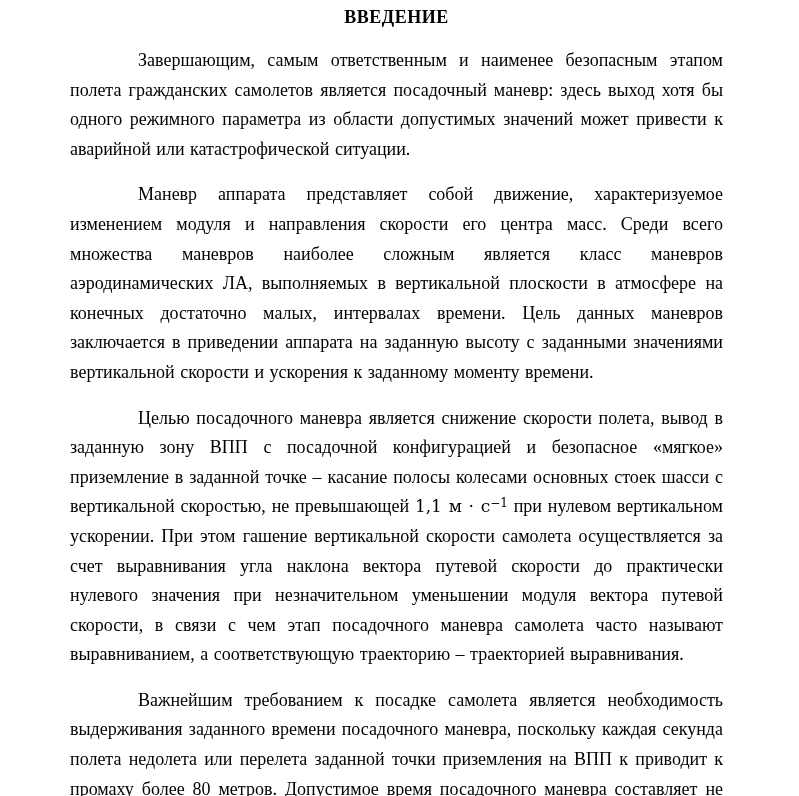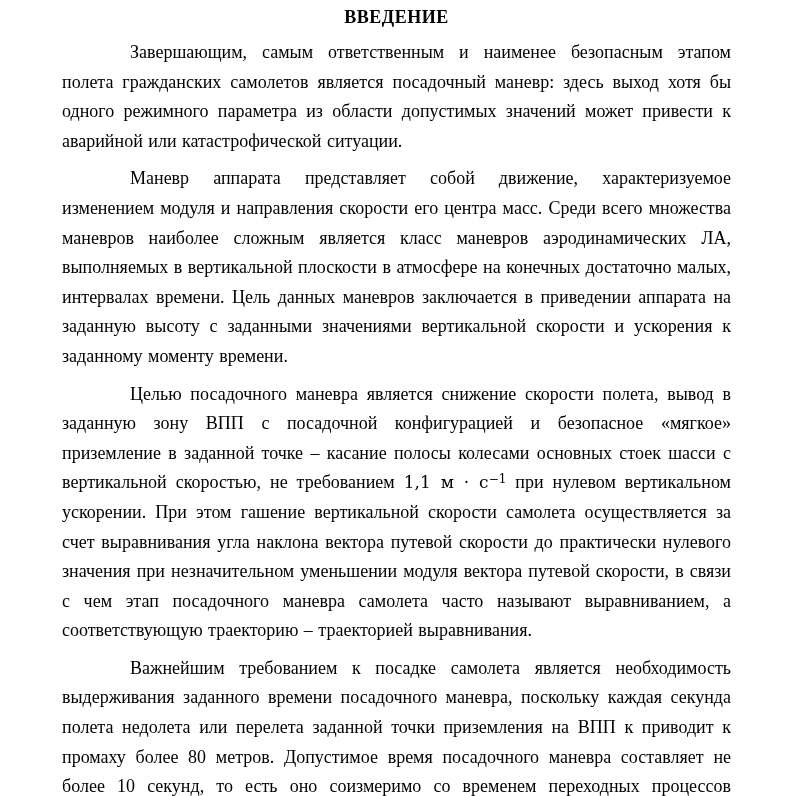--- a/index.html
+++ b/index.html
@@ -23,21 +23,21 @@
   }
   .doc-title {
     margin: 0 0 2px 0;
     font-size: 18px;
     line-height: 26px;
     font-weight: bold;
     text-align: center;
     letter-spacing: 0.5px;
   }
   .para {
-    margin: 8px;
+    margin: 16px;
     font-size: 18px;
     line-height: 29.6px;
     text-align: justify;
     text-indent: 68px;
     word-spacing: 1px;
   }
   .formula {
     font-family: "DejaVu Serif", serif;
     font-size: 17px;
     white-space: nowrap;
@@ -54,19 +54,19 @@
 <body>
 
 <div class="page">
 
   <h1 class="doc-title">ВВЕДЕНИЕ</h1>
 
   <p class="para">Завершающим, самым ответственным и наименее безопасным этапом полета гражданских самолетов является посадочный маневр: здесь выход хотя бы одного режимного параметра из области допустимых значений может привести к аварийной или катастрофической ситуации.</p>
 
   <p class="para">Маневр аппарата представляет собой движение, характеризуемое изменением модуля и направления скорости его центра масс. Среди всего множества маневров наиболее сложным является класс маневров аэродинамических ЛА, выполняемых в вертикальной плоскости в атмосфере на конечных достаточно малых, интервалах времени. Цель данных маневров заключается в приведении аппарата на заданную высоту с заданными значениями вертикальной скорости и ускорения к заданному моменту времени.</p>
 
-  <p class="para"><span>Целью посадочного маневра является снижение скорости полета, вывод в заданную зону ВПП с посадочной конфигурацией и безопасное «мягкое» приземление в заданной точке – касание полосы колесами основных стоек шасси с вертикальной скоростью, не требованием</span>
+  <p class="para"><span>Целью посадочного маневра является снижение скорости полета, вывод в заданную зону ВПП с посадочной конфигурацией и безопасное «мягкое» приземление в заданной точке – касание полосы колесами основных стоек шасси с вертикальной скоростью, не превышающей</span>
     <span class="formula"><span>1,1 м · с</span><sup>−1</sup></span>
     <span>при нулевом вертикальном ускорении.  При этом гашение вертикальной скорости самолета осуществляется за счет выравнивания угла наклона вектора путевой скорости до практически нулевого значения при незначительном уменьшении модуля вектора путевой скорости, в связи с чем этап посадочного маневра самолета часто называют выравниванием, а соответствующую траекторию – траекторией выравнивания.</span></p>
 
   <p class="para">Важнейшим требованием к посадке самолета является необходимость выдерживания заданного времени посадочного маневра, поскольку каждая секунда полета недолета или перелета заданной точки приземления на ВПП к приводит к промаху более 80 метров. Допустимое время посадочного маневра составляет не более 10 секунд, то есть оно соизмеримо со временем переходных процессов стабилизации самолета на заданной траектории при различных возмущениях, что может привести к невозможности их демпфирования.</p>
 
 </div>
 
 </body></html>

